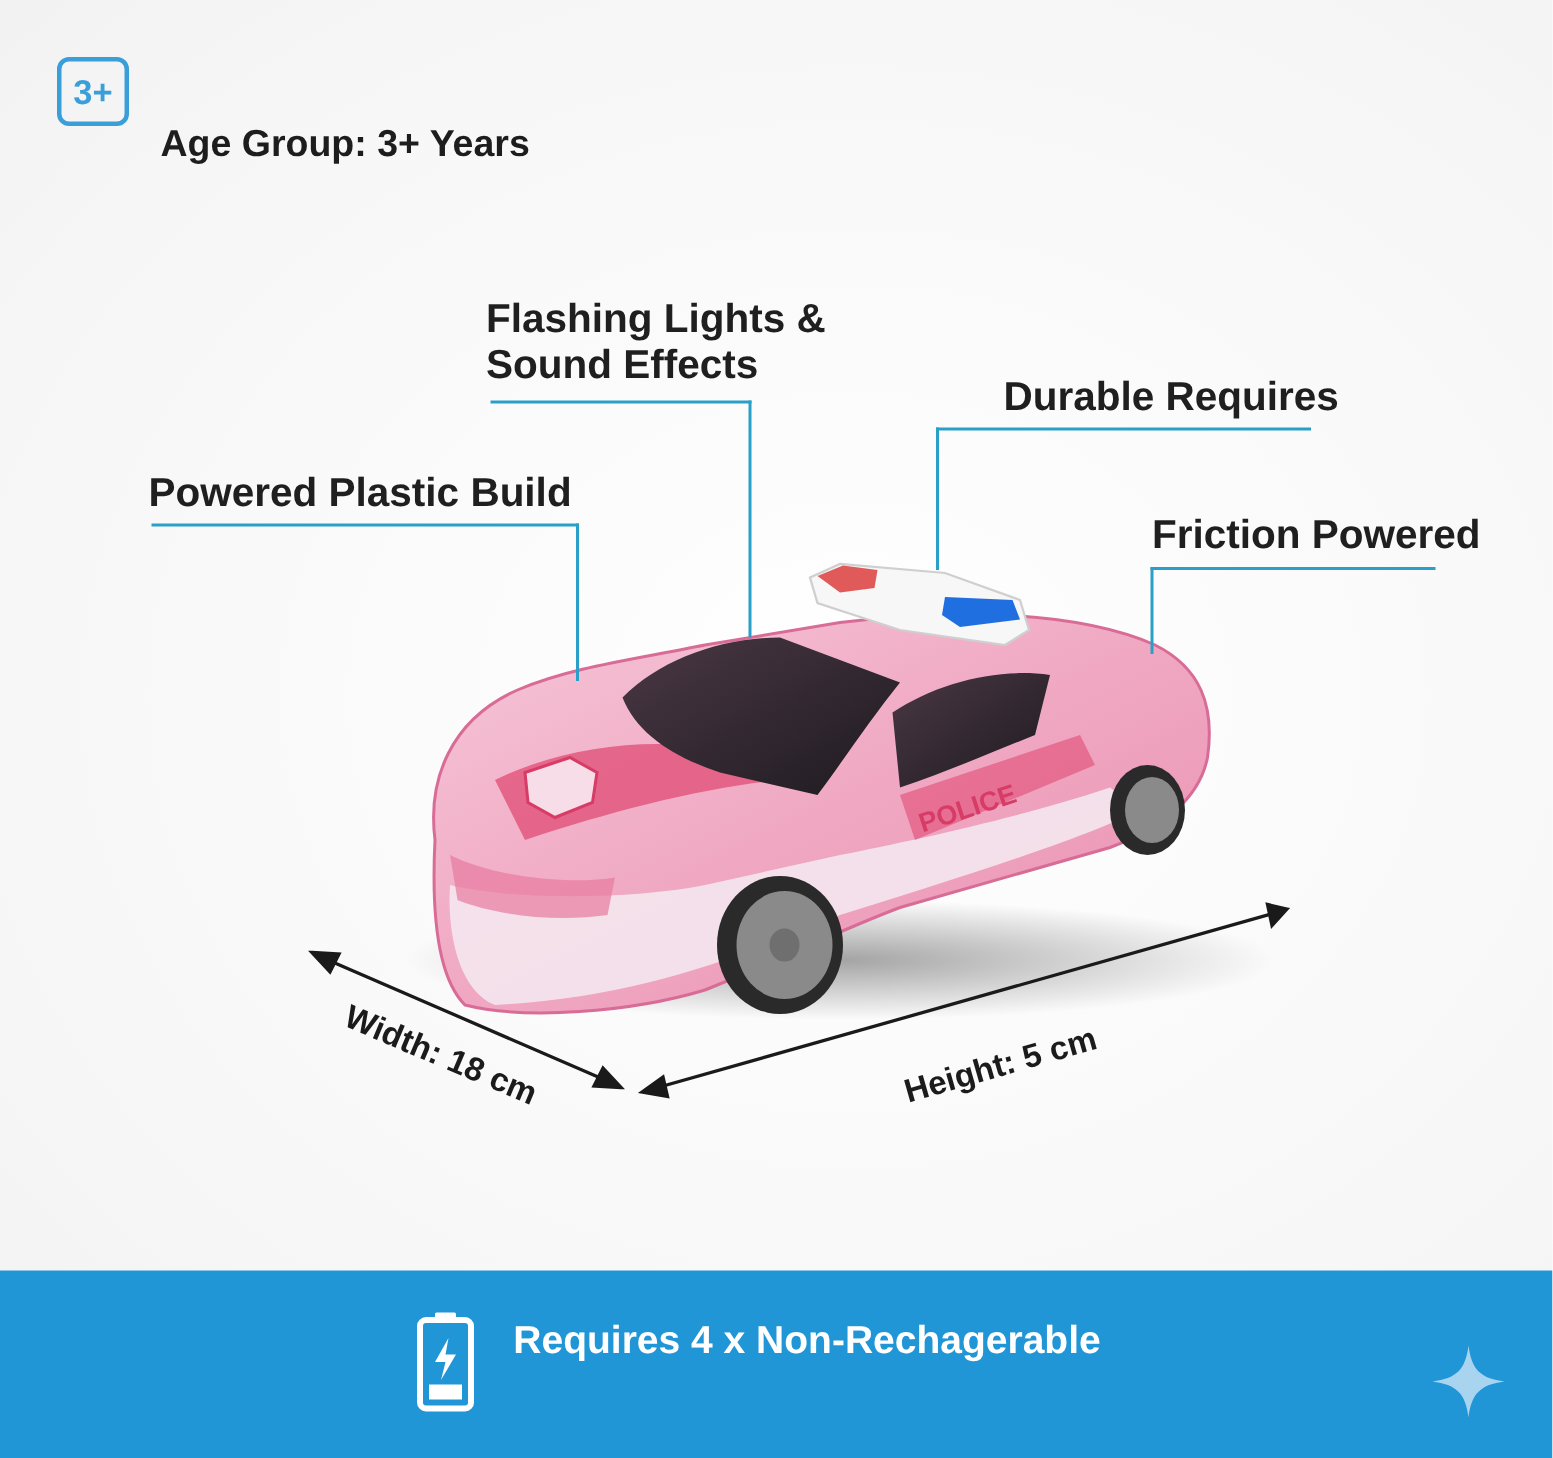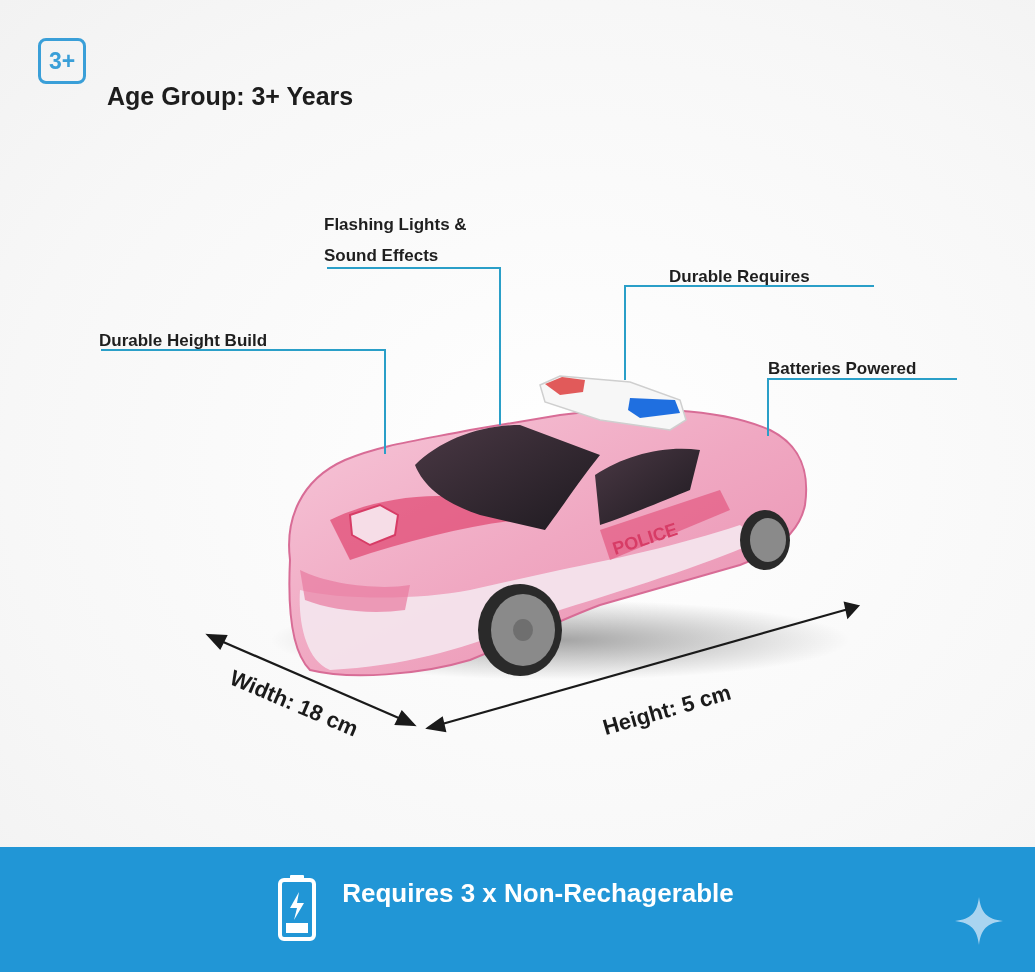--- a/index.html
+++ b/index.html
@@ -18,22 +18,22 @@
       border: 3px solid #3a9fd8; border-radius: 8px; box-sizing: border-box;
       display: flex; align-items: center; justify-content: center;
       color: #3a9fd8; font-weight: 700; font-size: 23px;
     }
     .age-label {
       position: absolute; left: 107px; top: 46px; font-size: 25px; font-weight: 700;
       color: #1d1d1d;
       margin-top: 36px;
     }
     .feature-label {
-      position: absolute; font-size: 17px; font-weight: 700; color: #1f1f1f;
-      line-height: 31px; white-space: nowrap; margin-top: 12px;
+      position: absolute; font-size: 27px; font-weight: 700; color: #1f1f1f;
+      line-height: 31px; white-space: nowrap;
     }
     .feature-label.multiline { white-space: pre-line; }
     .leader { position: absolute; background: #2a9fc8; }
     svg.overlay { position: absolute; left: 0; top: 0; }
     .dim-label {
       position: absolute; font-size: 22px; font-weight: 700; color: #1b1b1b;
       white-space: nowrap; transform-origin: left top;
     }
     .footer {
       position: absolute; left: 0; top: 847px; width: 1035px; height: 125px;
@@ -113,46 +113,46 @@
   <g stroke="#1a1a1a" stroke-width="2.2" fill="#1a1a1a">
     <line x1="214" y1="638" x2="408" y2="722"></line>
     <polygon points="208,635 226,636 220,648"></polygon>
     <polygon points="414,725 396,724 402,712"></polygon>
     <line x1="435" y1="726" x2="852" y2="608"></line>
     <polygon points="428,728 442,718 445,731"></polygon>
     <polygon points="858,606 845,603 848,617"></polygon>
   </g>
 </svg>
 
-<div class="feature-label" style="left:99px; top:313px;">Durable Height Build</div>
+<div class="feature-label" style="left:99px; top:313px;">Powered Plastic Build</div>
 <div class="leader" style="left:101px; top:349px; width:285px; height:2px;"></div>
 <div class="leader" style="left:384px; top:349px; width:2px; height:105px;"></div>
 
 <div class="feature-label multiline" style="left:324px; top:197px;">Flashing Lights &amp;
 Sound Effects</div>
 <div class="leader" style="left:327px; top:267px; width:174px; height:2px;"></div>
 <div class="leader" style="left:499px; top:267px; width:2px; height:158px;"></div>
 
 <div class="feature-label" style="left:669px; top:249px;">Durable Requires</div>
 <div class="leader" style="left:624px; top:285px; width:250px; height:2px;"></div>
 <div class="leader" style="left:624px; top:285px; width:2px; height:95px;"></div>
 
-<div class="feature-label" style="left:768px; top:341px;">Batteries Powered</div>
+<div class="feature-label" style="left:768px; top:341px;">Friction Powered</div>
 <div class="leader" style="left:767px; top:378px; width:190px; height:2px;"></div>
 <div class="leader" style="left:767px; top:378px; width:2px; height:58px;"></div>
 
 <div class="dim-label" style="left:236px; top:665px; transform: rotate(23deg);">Width: 18 cm</div>
 <div class="dim-label" style="left:600px; top:716px; transform: rotate(-16deg);">Height: 5 cm</div>
 
 <div class="footer">
   <svg class="battery-icon" width="40" height="68" viewBox="0 0 40 68">
     <rect x="13" y="1" width="14" height="6" rx="1" fill="#ffffff"></rect>
     <rect x="3" y="6" width="34" height="59" rx="4" fill="none" stroke="#ffffff" stroke-width="4"></rect>
     <path d="M22 18 L13 34 L20 34 L17 46 L27 29 L20 29 Z" fill="#ffffff"></path>
     <rect x="9" y="49" width="22" height="10" fill="#ffffff"></rect>
   </svg>
   <div class="footer-text">
-    <div>Requires 3 x Non-Rechagerable</div>
+    <div>Requires 4 x Non-Rechagerable</div>
   </div>
   <svg class="sparkle-icon" width="52" height="52" viewBox="0 0 52 52">
     <path d="M26 2 C28 18 34 24 50 26 C34 28 28 34 26 50 C24 34 18 28 2 26 C18 24 24 18 26 2 Z" fill="#a9d4f0"></path>
   </svg>
 </div>
 
 </body></html>

